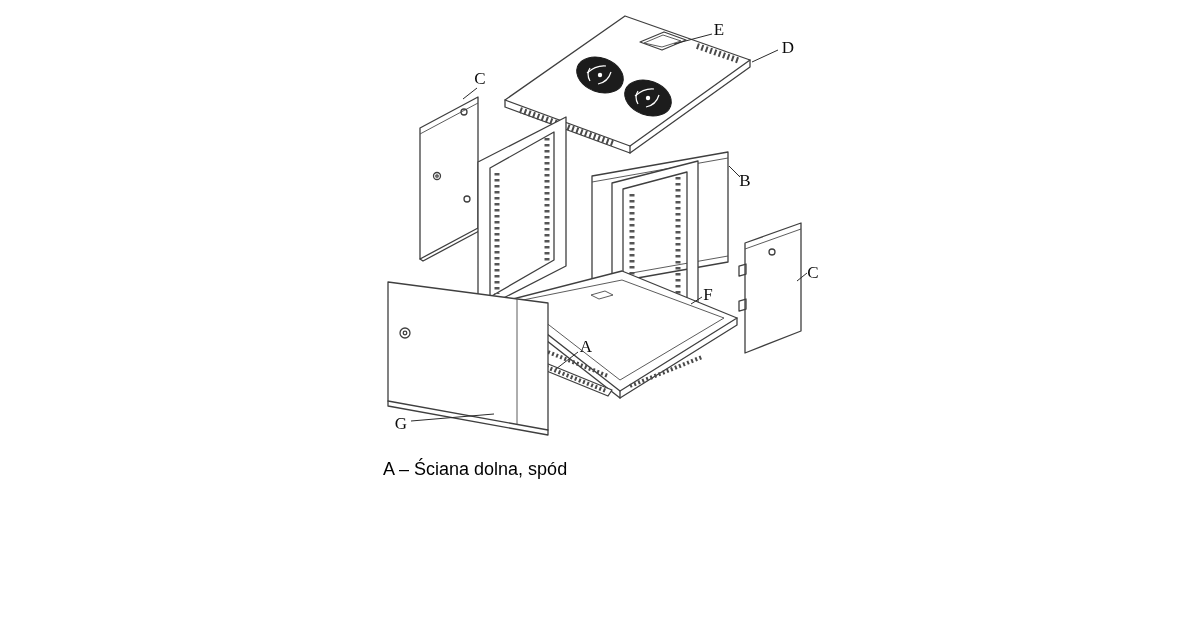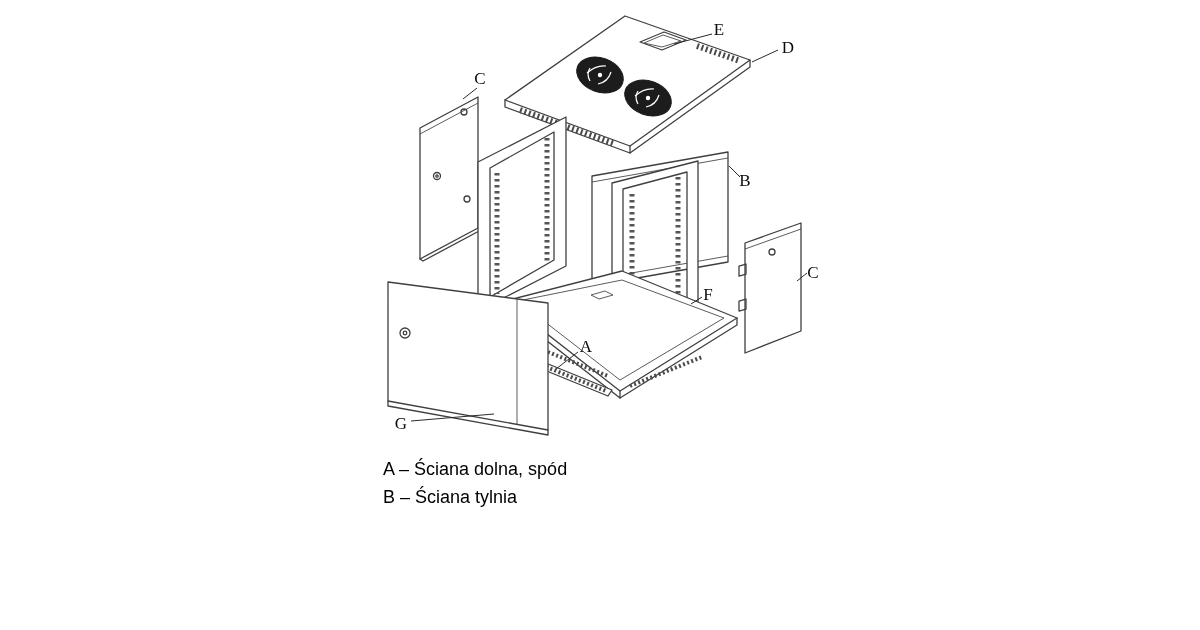--- a/index.html
+++ b/index.html
@@ -149,16 +149,15 @@
       <text class="plabel" x="745" y="186">B</text>
       <text class="plabel" x="813" y="278">C</text>
       <text class="plabel" x="708" y="300">F</text>
       <text class="plabel" x="586" y="352">A</text>
       <text class="plabel" x="401" y="429">G</text>
     </g>
   </svg>
 
   <div class="legend">
     <div class="legend-row">A – Ściana dolna, spód</div>
-    <div class="legend-row">B – Ściana tylnia</div>
   </div>
 
 </div>
 
 </body></html>

